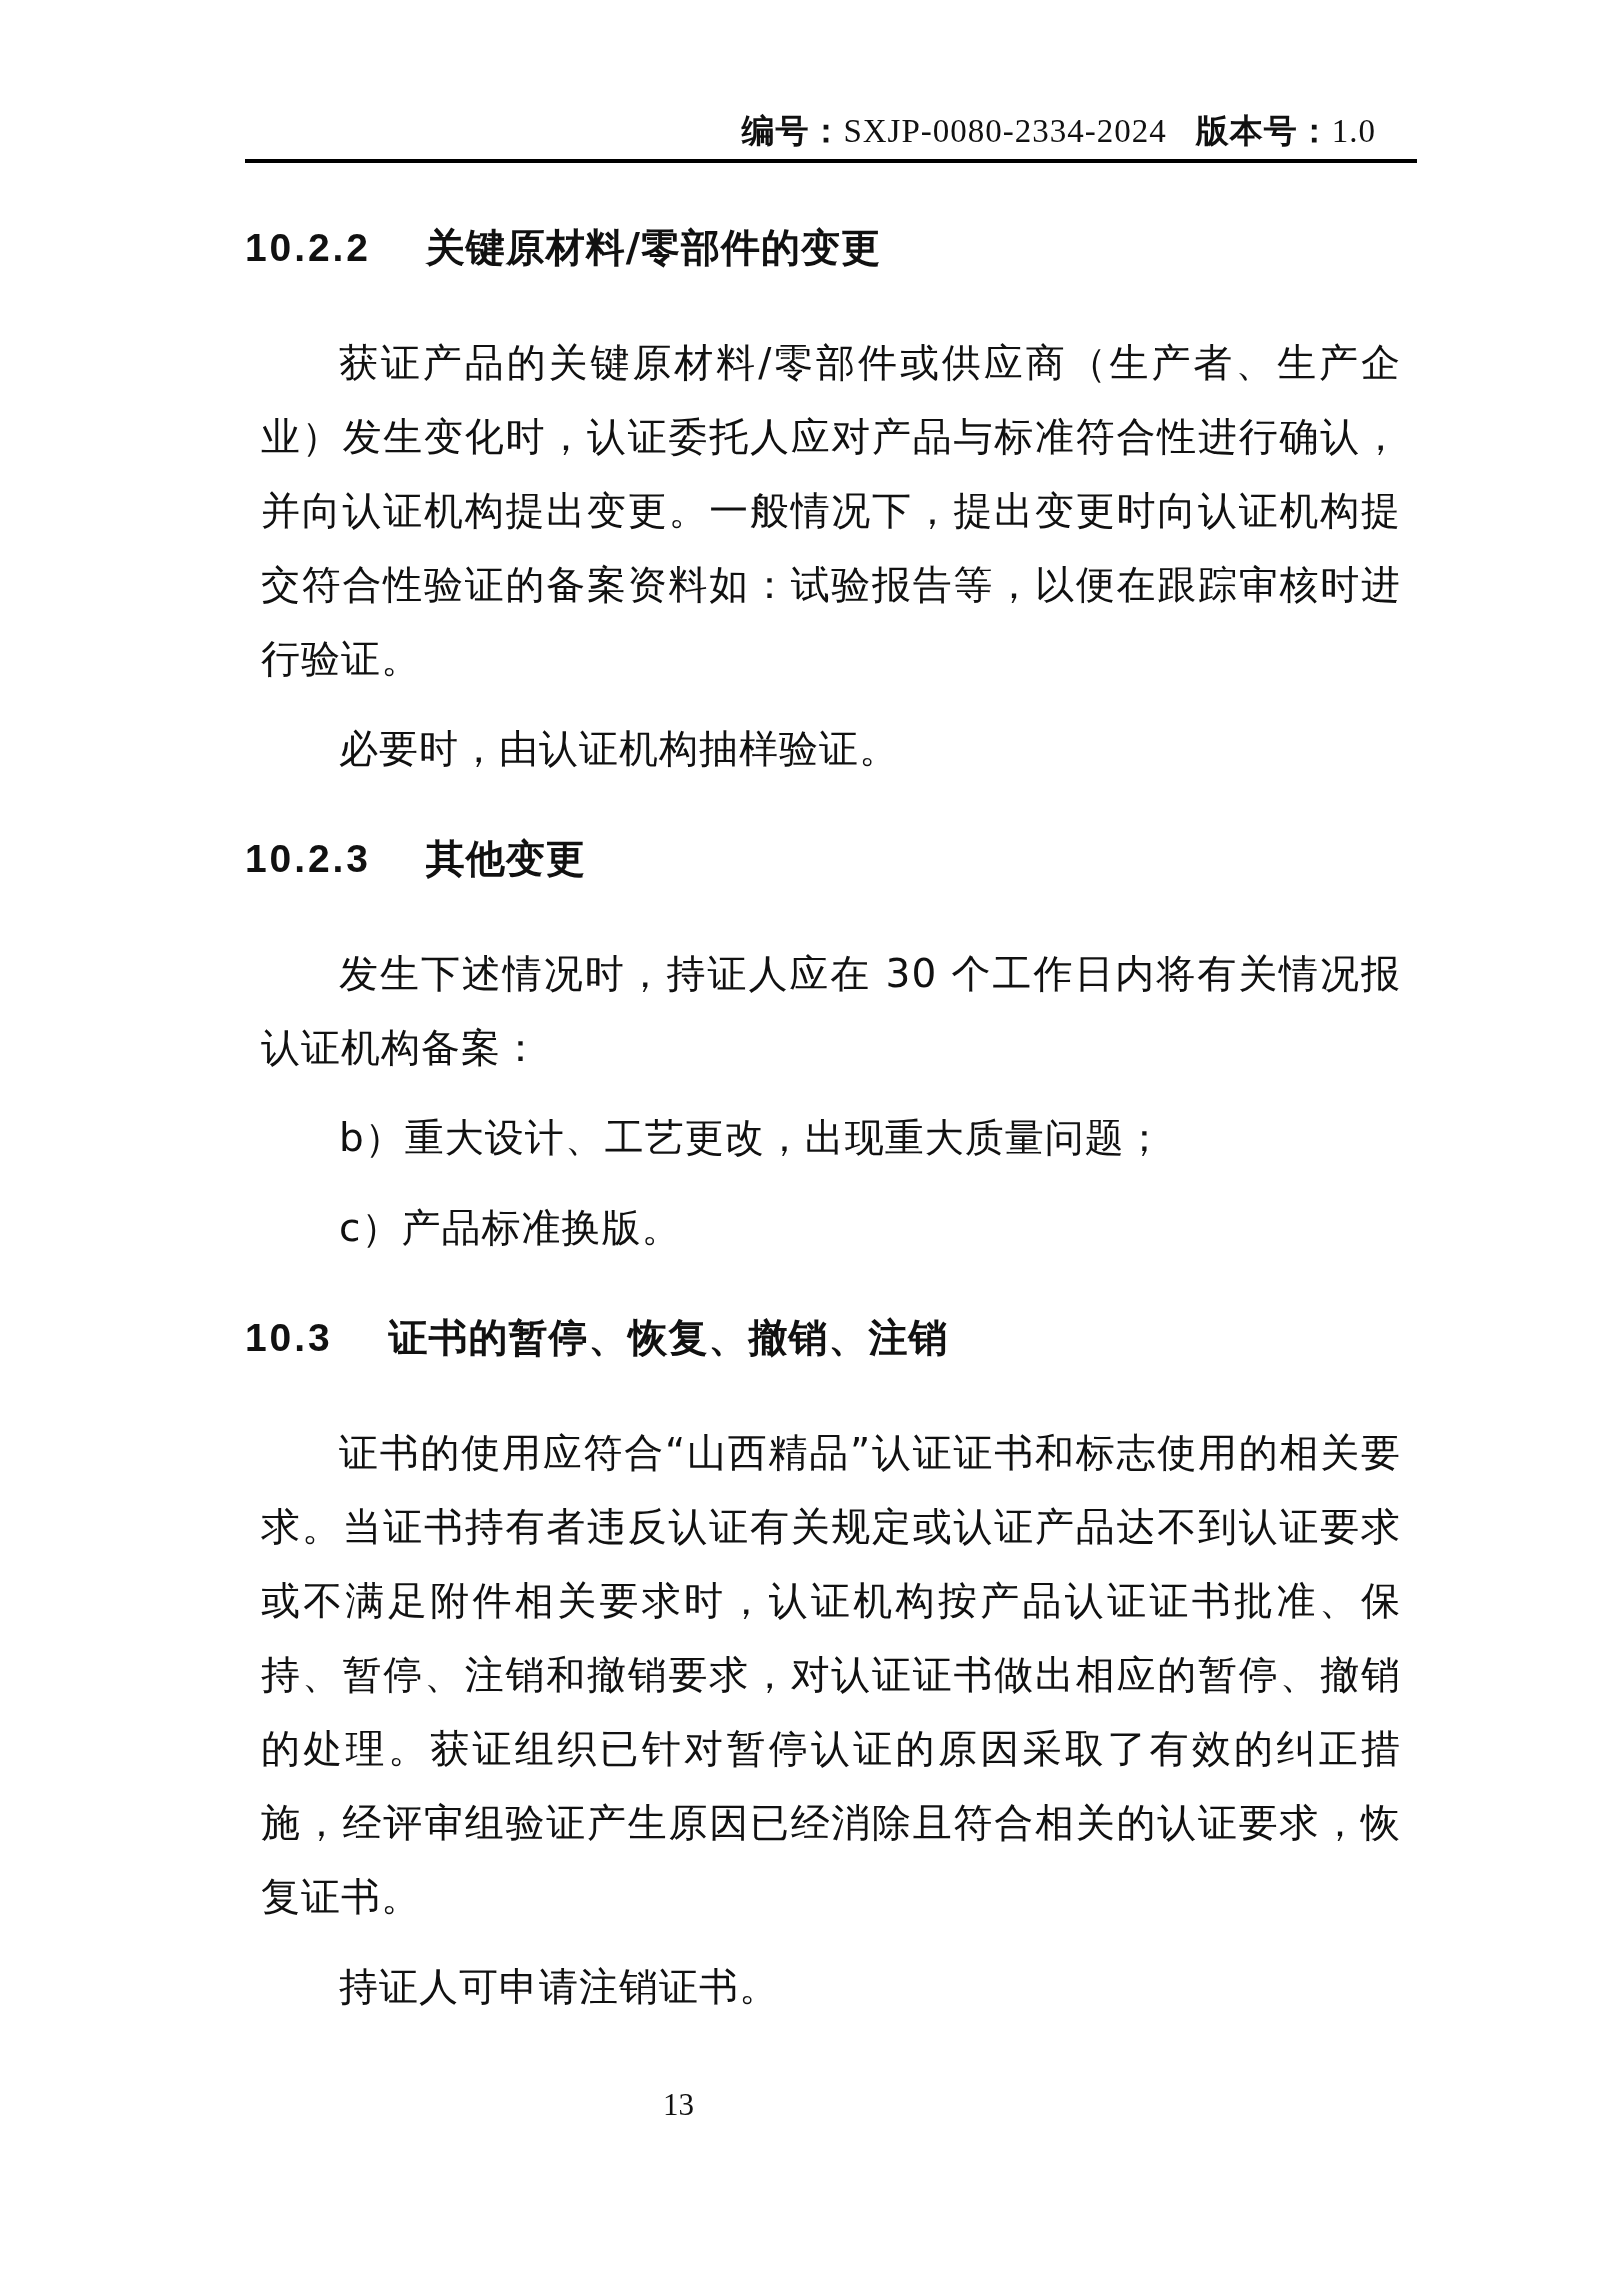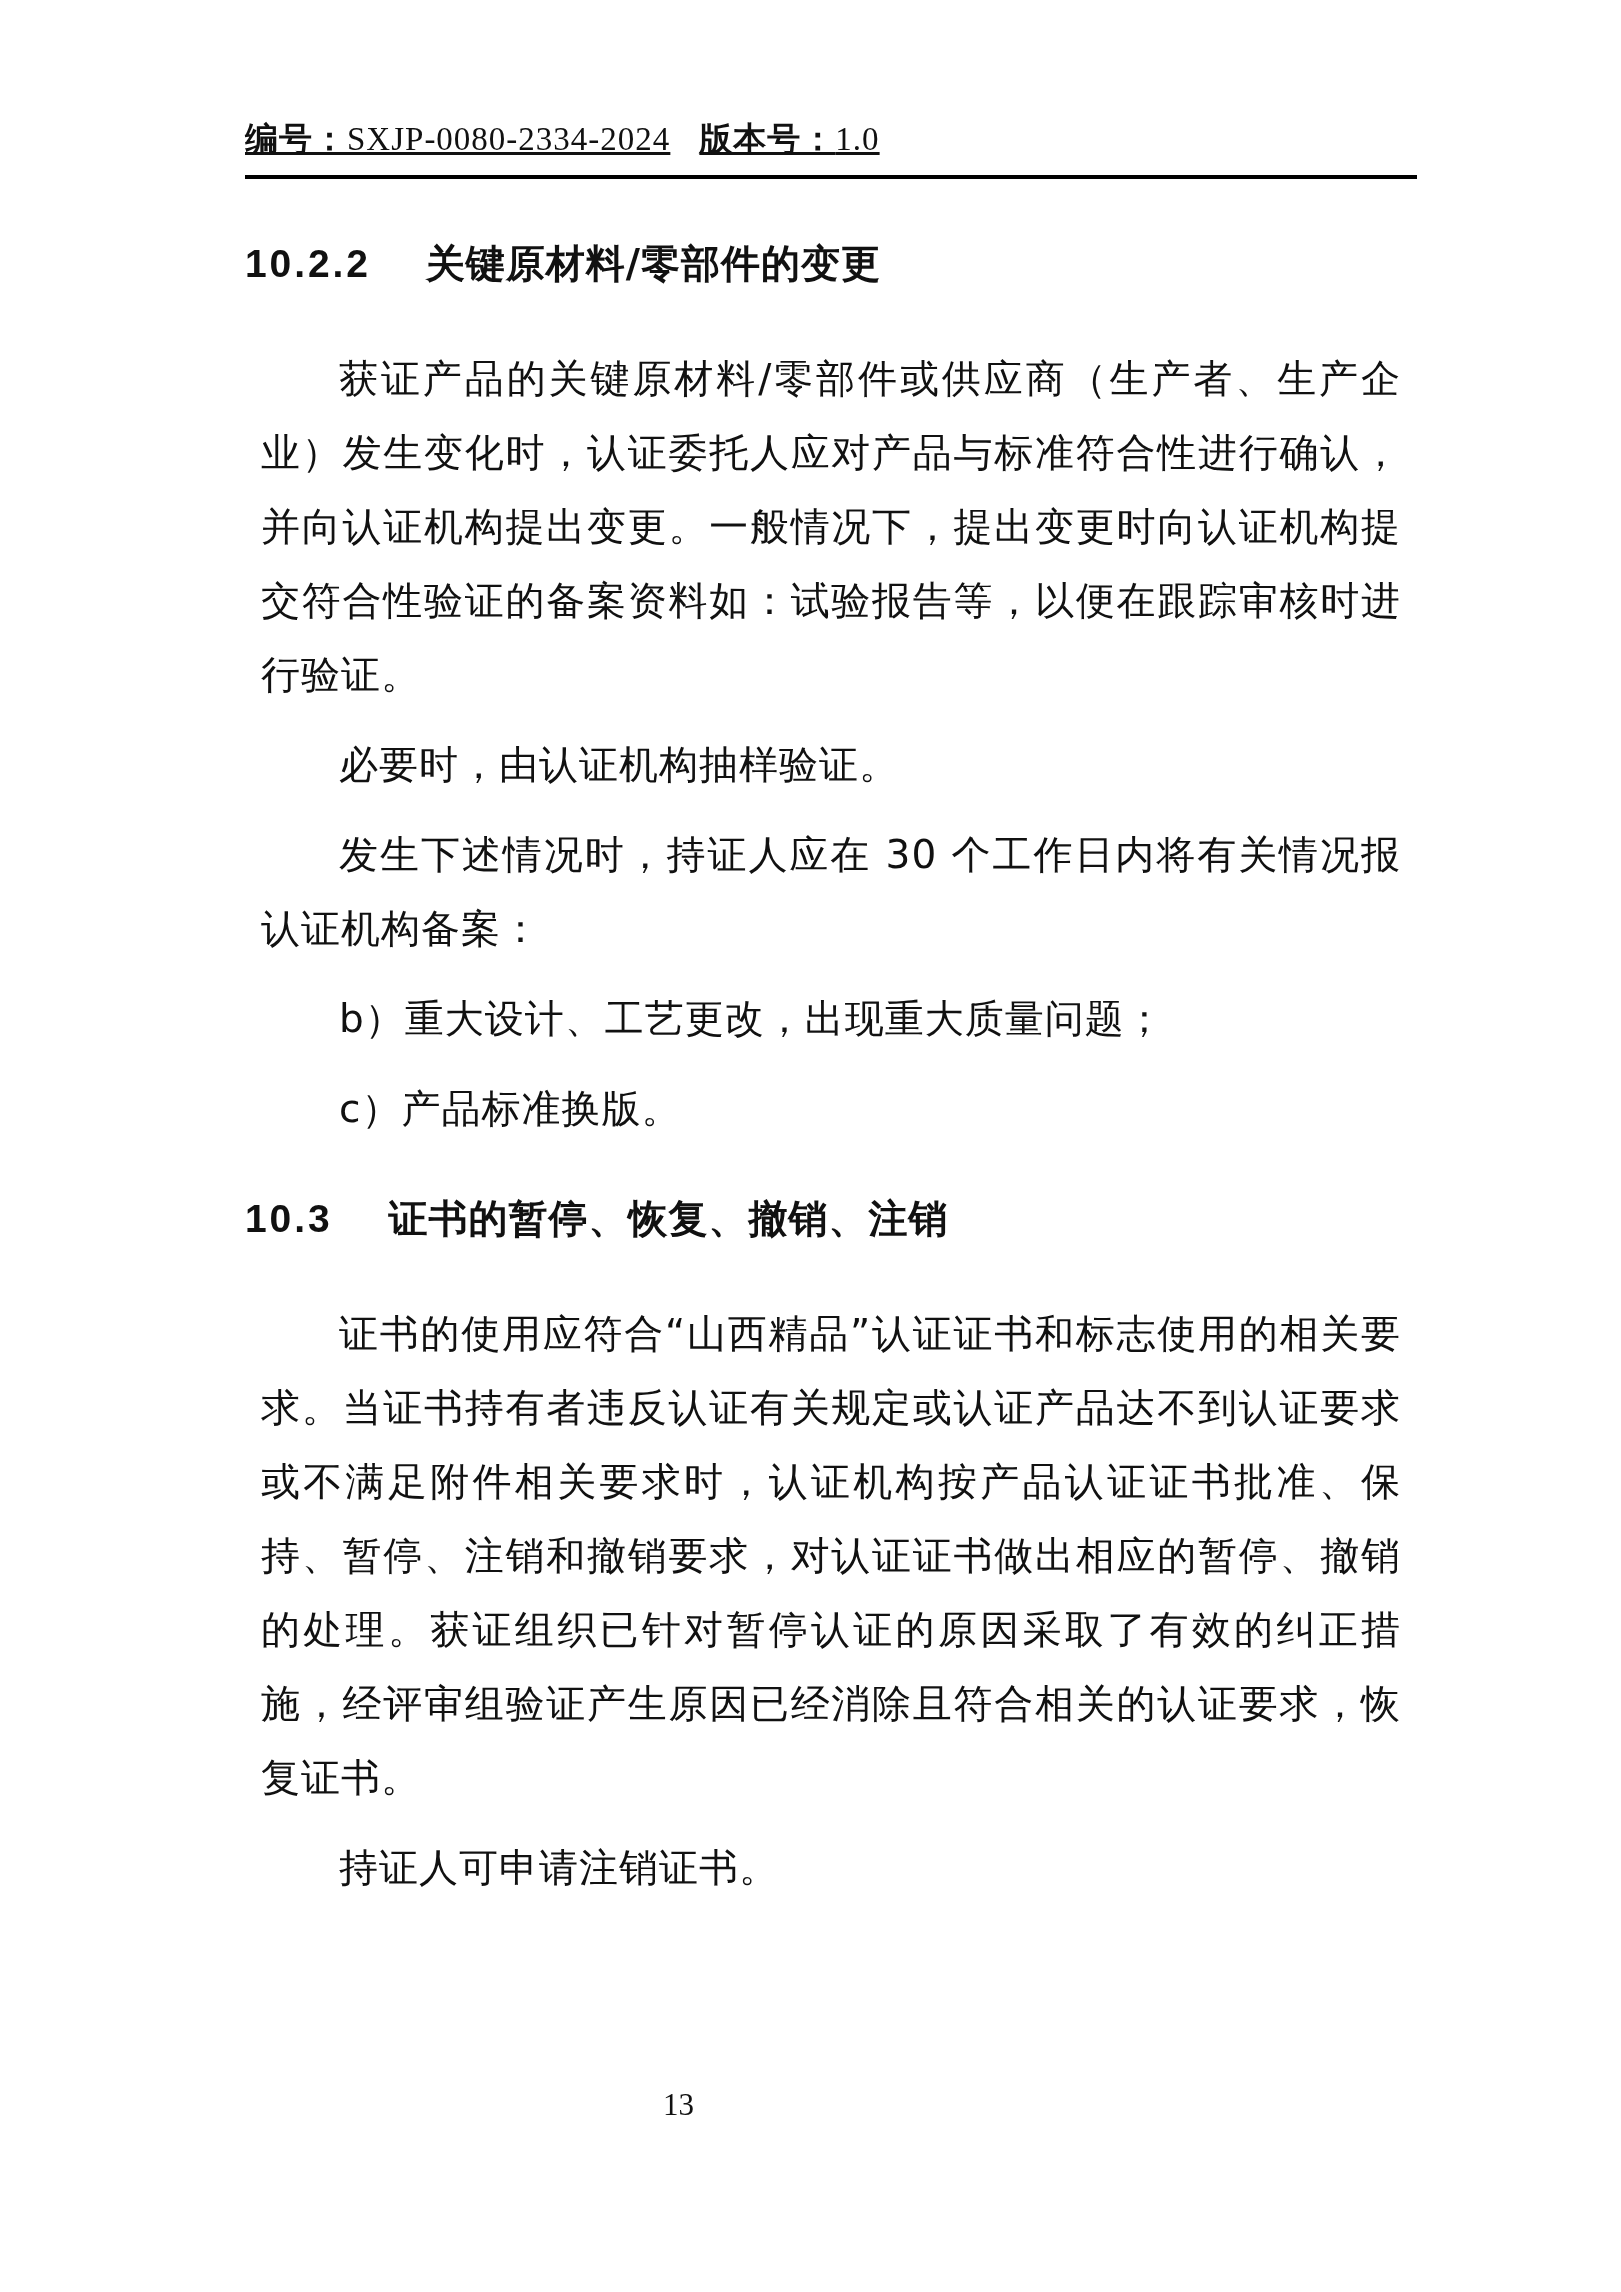--- a/index.html
+++ b/index.html
@@ -17,25 +17,25 @@
   }
   .content {
     position: absolute;
     left: 245px;
     top: 0;
     width: 1172px;
   }
   
   .doc-header {
     margin-top: 110px;
+    text-align: right;
     padding-right: 41px;
     font-size: 33px;
-    line-height: 58px;
+    line-height: 42px;
     white-space: nowrap;
-    text-decoration: underline;
   }
   .doc-header .lbl {
     font-weight: bold;
     letter-spacing: 1px;
   }
   .doc-header .code {
     font-family: "Liberation Serif", serif;
     letter-spacing: 1px;
   }
   .doc-header .ver-lbl {
@@ -97,20 +97,23 @@
     <span class="lbl">编号：</span><span class="code">SXJP-0080-2334-2024</span><span class="lbl ver-lbl">版本号：</span><span class="code">1.0</span>
   </div>
   <div class="header-rule"></div>
 
   <h2 class="sec-heading first">
     <span class="sec-num">10.2.2</span><span class="sec-title">关键原材料/零部件的变更</span>
   </h2>
   <p class="body-par">获证产品的关键原材料/零部件或供应商（生产者、生产企业）发生变化时，认证委托人应对产品与标准符合性进行确认，并向认证机构提出变更。一般情况下，提出变更时向认证机构提交符合性验证的备案资料如：试验报告等，以便在跟踪审核时进行验证。</p>
   <p class="body-par">必要时，由认证机构抽样验证。</p>
 
+  <h2 class="sec-heading">
+    <span class="sec-num">10.2.3</span><span class="sec-title">其他变更</span>
+  </h2>
   <p class="body-par">发生下述情况时，持证人应在 30 个工作日内将有关情况报认证机构备案：</p>
   <p class="body-par">b）重大设计、工艺更改，出现重大质量问题；</p>
   <p class="body-par">c）产品标准换版。</p>
 
   <h2 class="sec-heading tight">
     <span class="sec-num">10.3</span><span class="sec-title">证书的暂停、恢复、撤销、注销</span>
   </h2>
   <p class="body-par">证书的使用应符合“山西精品”认证证书和标志使用的相关要求。当证书持有者违反认证有关规定或认证产品达不到认证要求或不满足附件相关要求时，认证机构按产品认证证书批准、保持、暂停、注销和撤销要求，对认证证书做出相应的暂停、撤销的处理。获证组织已针对暂停认证的原因采取了有效的纠正措施，经评审组验证产生原因已经消除且符合相关的认证要求，恢复证书。</p>
   <p class="body-par">持证人可申请注销证书。</p>
 

